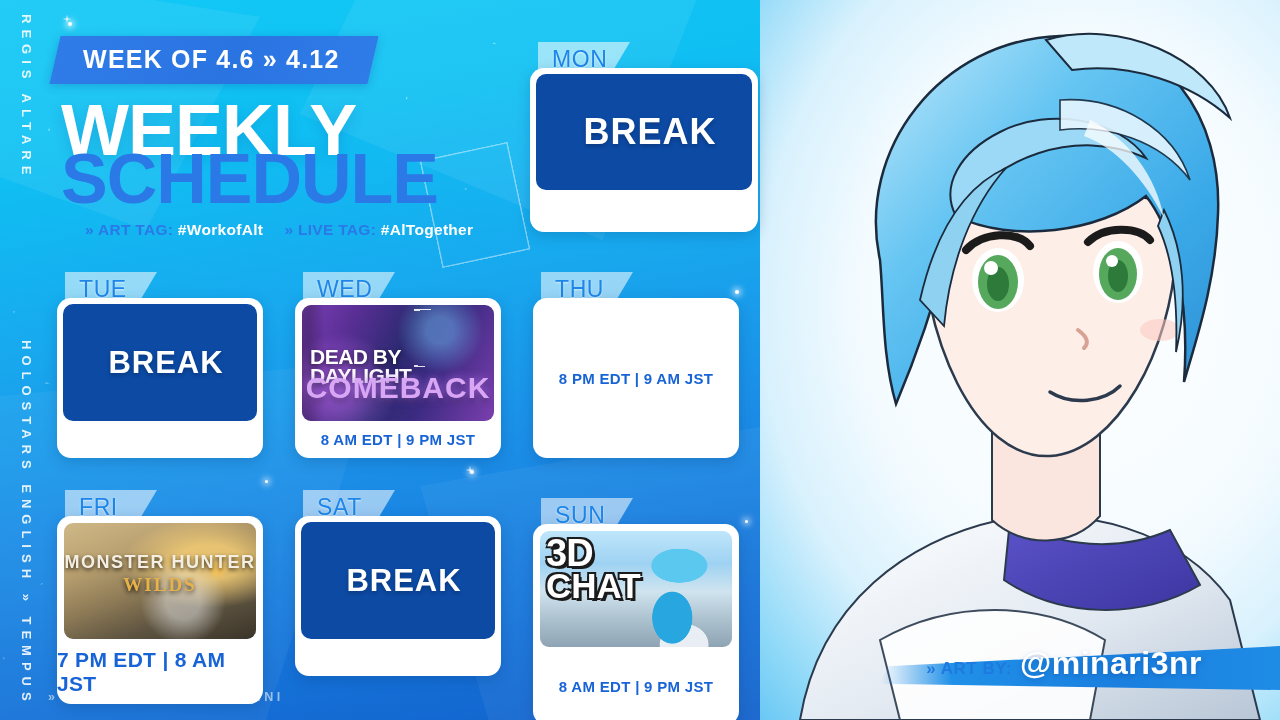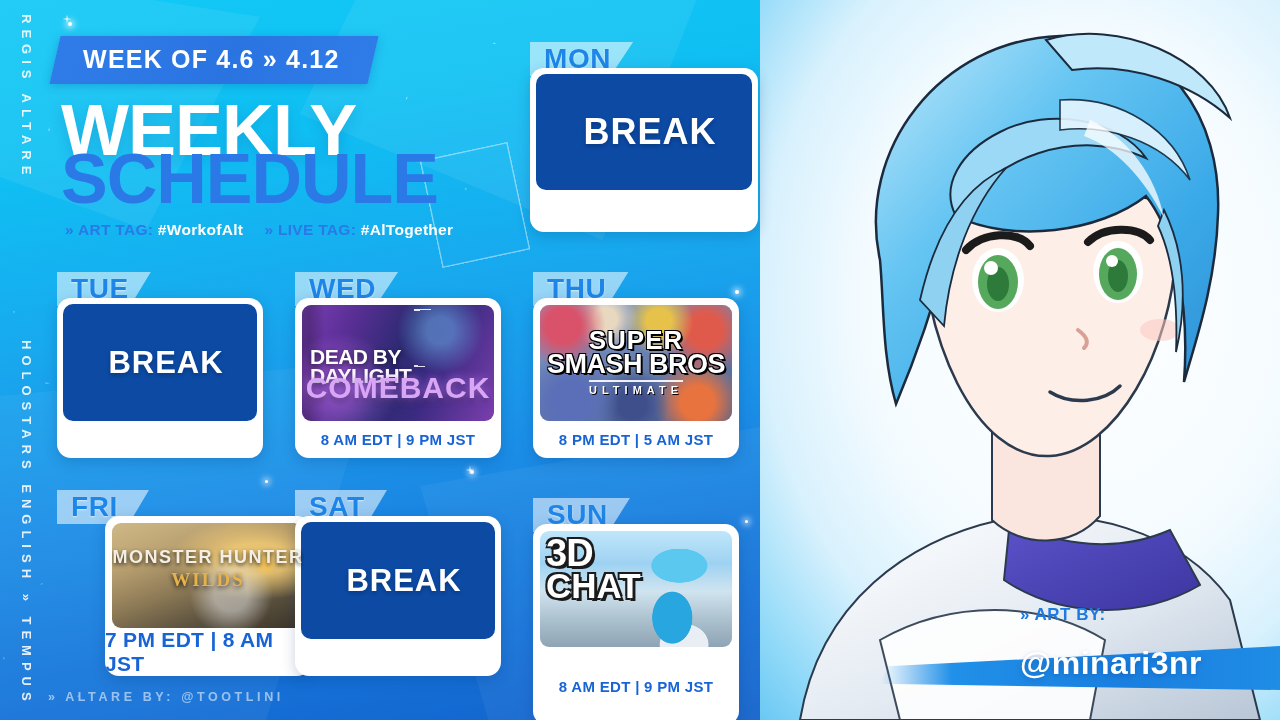--- a/index.html
+++ b/index.html
@@ -61,35 +61,35 @@
   #title-weekly {
     color: #ffffff; font-size: 72px; font-weight: 800; letter-spacing: -1px;
     line-height: 0.9; margin-top: 14px; margin-left: 6px;
     text-shadow: 0 3px 14px rgba(8,70,150,0.20);
   }
   #title-schedule {
     color: #2a79e6; font-size: 70px; font-weight: 800; letter-spacing: -1px;
     line-height: 0.86; margin-top: -14px; margin-left: 6px;
   }
   #tagline {
-    margin-top: 12px; margin-left: 10px;
+    margin-top: 12px; margin-left: 30px;
     font-size: 15.5px; font-weight: 700; letter-spacing: 0.3px;
     color: #ffffff;
   }
   #tagline .tg-key { color: #2a79e6; }
   #tagline .tg-val { color: #ffffff; }
   #tagline .gap { display: inline-block; width: 12px; }
 
   
   .card { position: absolute; }
   .card-tab {
-    position: absolute; top: 0; left: 0; height: 34px;
+    position: absolute; top: 0; left: 8px; height: 34px;
     min-width: 92px; padding: 0 22px 0 14px;
     display: flex; align-items: center;
-    color: #1e86e8; font-weight: 700; font-size: 28px; letter-spacing: 0.6px;
+    color: #1e86e8; font-weight: 400; font-size: 23px; letter-spacing: 0.6px;
     background: rgba(255,255,255,0.55);
     clip-path: polygon(0 0, 100% 0, 78% 100%, 0% 100%);
     text-shadow: 0 1px 2px rgba(255,255,255,0.6);
   }
   .card-body {
     position: absolute; top: 26px; left: 0;
     background: #ffffff; border-radius: 14px;
     box-shadow: 0 4px 14px rgba(6,48,110,0.22);
     overflow: hidden;
     display: flex; flex-direction: column;
@@ -227,23 +227,22 @@
   }
 
   
   #design-credit {
     position: absolute; left: 48px; bottom: 16px;
     color: rgba(255,255,255,0.55); font-size: 12.5px; font-weight: 700;
     letter-spacing: 3.6px;
   }
   #art-credit {
     position: absolute; right: 78px; bottom: 38px;
-    display: flex; align-items: baseline; gap: 20px;
+    display: flex; align-items: baseline; gap: 8px;
     letter-spacing: 0.5px;
-    flex-direction: column;
   }
   #art-credit .ac-key {
     color: #1f7ae0; font-size: 17px; font-weight: 800;
   }
   #art-credit .ac-handle {
     color: #ffffff; font-size: 32px; font-weight: 800;
     text-shadow: 0 2px 5px rgba(10,60,140,0.35);
   }
   #art-ribbon {
     position: absolute; right: 0; bottom: 30px; width: 400px; height: 44px;
@@ -393,35 +392,27 @@
         </div>
         <div class="dbd-sub">COMEBACK</div>
       </div>
       <div class="card-time" style="font-size:15px;">8 AM EDT | 9 PM JST</div>
     </div>
   </div>
 
   <div class="card" style="left:533px;top:272px;width:206px;height:188px;">
     <div class="card-tab">THU</div>
     <div class="card-body" style="width:206px;height:160px;">
-      <div class="card-thumb" style="height:116px;">
-        <div class="thumb-smash"></div>
-        <div class="smash-wrap">
-          <div class="smash-1">SUPER</div>
-          <div class="smash-2">SMASH BROS</div>
-          <div class="smash-3">ULTIMATE</div>
-        </div>
-      </div>
-      <div class="card-time" style="font-size:15px;">8 PM EDT | 5 AM JST</div>
+      <div class="card-time" style="font-size:15px;">8 PM EDT | 9 AM JST</div>
     </div>
   </div>
 
   <div class="card" style="left:57px;top:490px;width:206px;height:188px;">
     <div class="card-tab">FRI</div>
-    <div class="card-body" style="width:206px;height:160px;margin-left:48px;">
+    <div class="card-body" style="width:206px;height:188px;">
       <div class="card-thumb" style="height:116px;">
         <div class="thumb-mh"></div>
         <div class="mh-wrap">
           <div class="mh-1">MONSTER HUNTER</div>
           <div class="mh-2">WILDS</div>
         </div>
       </div>
       <div class="card-time" style="font-size:21px;">7 PM EDT | 8 AM JST</div>
     </div>
   </div>

